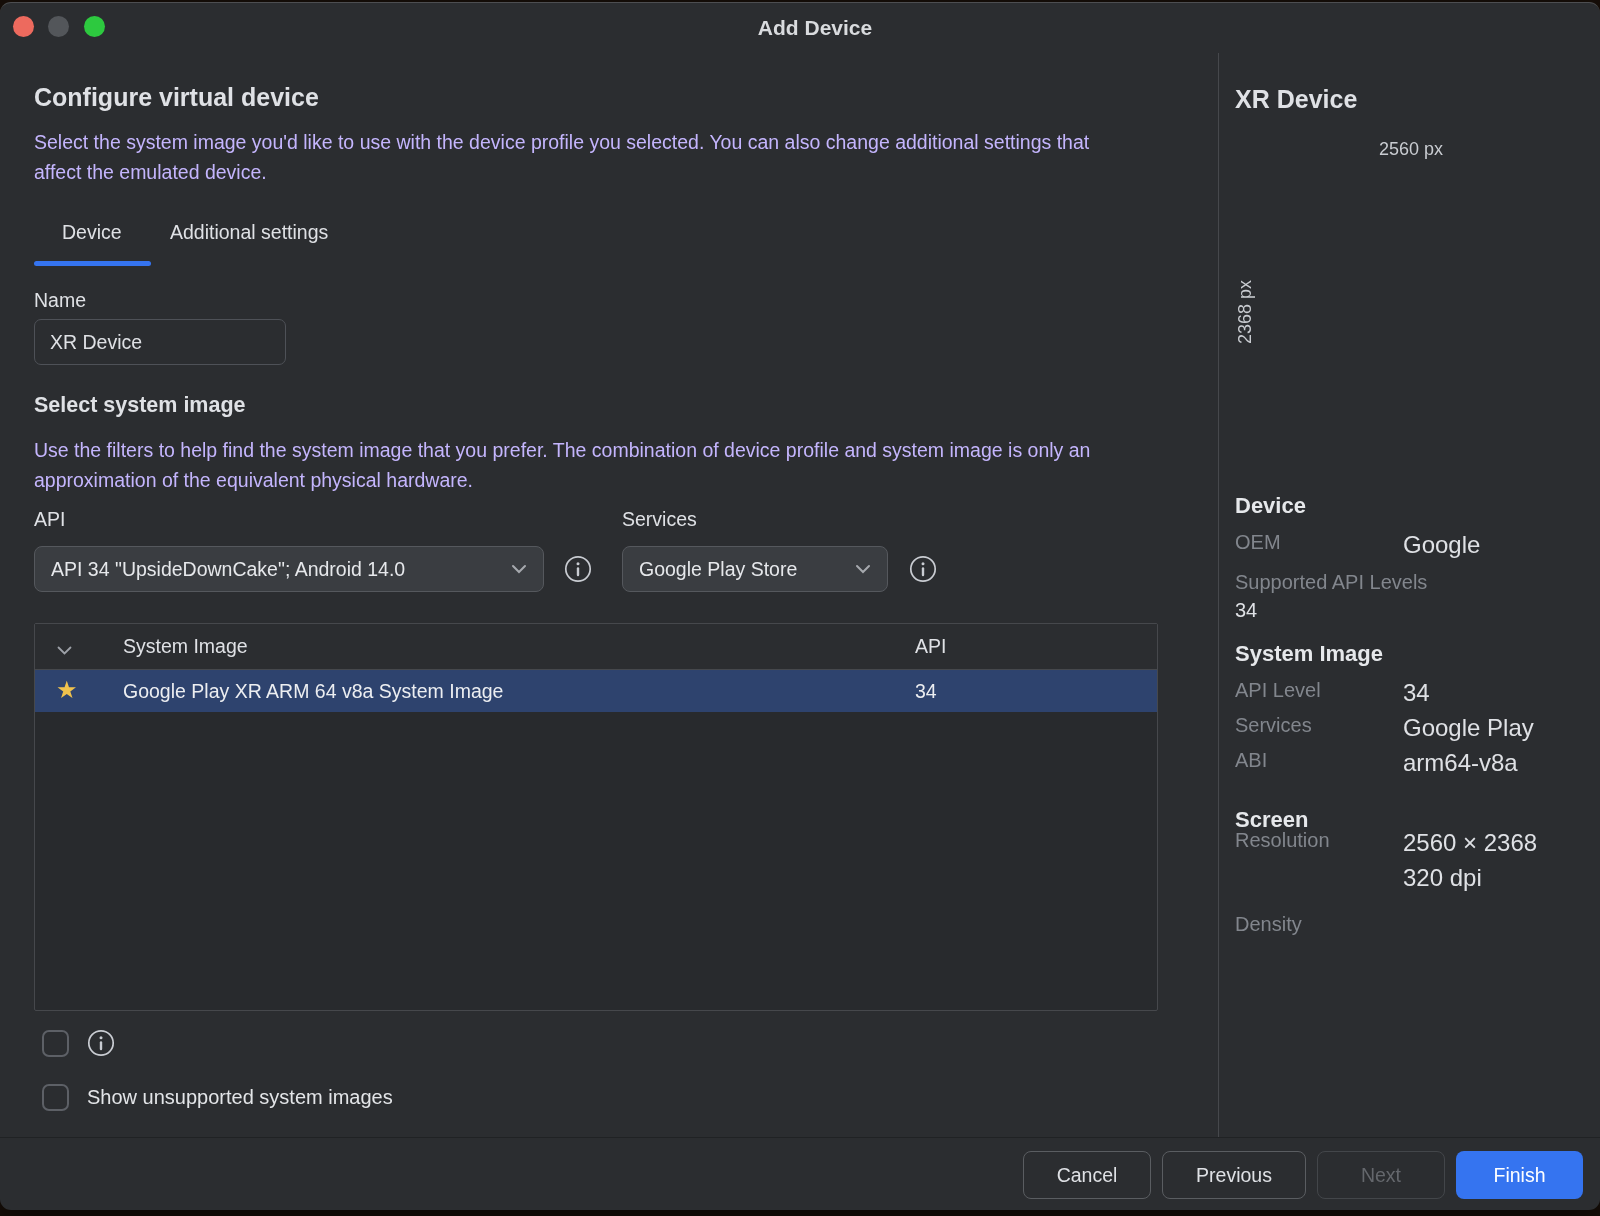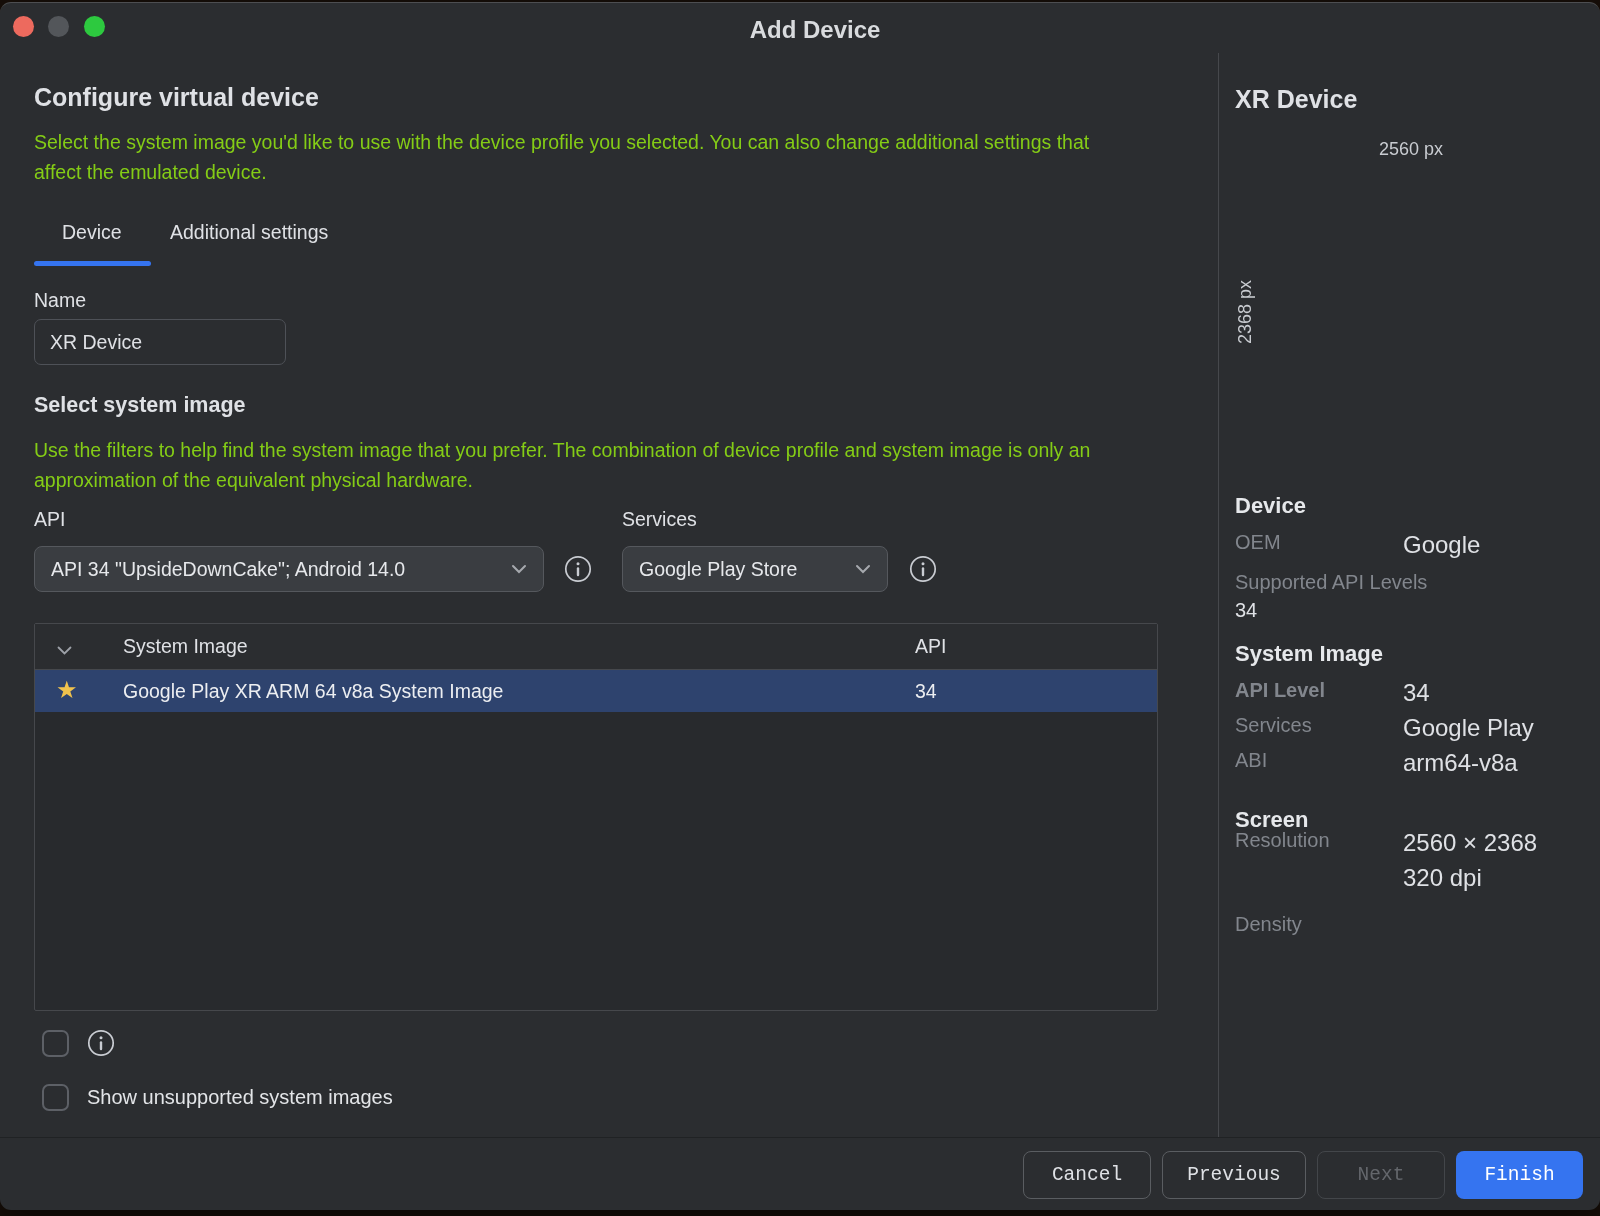--- a/index.html
+++ b/index.html
@@ -14,28 +14,28 @@
     position: absolute; left: 0; top: 2px; width: 1600px; height: 1208px;
     background: #2b2d30;
     border-radius: 11px;
     border-top: 1px solid rgba(255,255,255,0.16);
     box-shadow: 0 10px 40px rgba(0,0,0,0.6);
     overflow: hidden;
   }
   
   .titlebar { position: absolute; left: 0; top: 0; width: 100%; height: 50px; }
   .title { position: absolute; left: 0; top: 13px; width: 100%; text-align: center;
-           font-size: 24px; font-weight: 700; color: #d9dbde; padding-left: 30px; }
+           font-size: 21px; font-weight: 700; color: #d9dbde; padding-left: 30px; }
   .tl { position: absolute; top: 13px; width: 21px; height: 21px; border-radius: 50%; cursor: default; }
   .tl.red   { left: 13px;  background: #ed6a5e; }
   .tl.gray  { left: 48px;  background: #53565a; }
   .tl.green { left: 84px;  background: #2dc93f; }
   
   .h1 { position: absolute; font-size: 25px; font-weight: 700; color: #dfe1e5; }
-  .para { position: absolute; font-size: 19.5px; line-height: 30px; color: #84cc16; }
+  .para { position: absolute; font-size: 19.5px; line-height: 30px; color: #c4b5fd; }
   .label { position: absolute; font-size: 19.5px; color: #dfe1e5; }
   .h2 { position: absolute; font-size: 21.5px; font-weight: 700; color: #dfe1e5; }
   
   .tab { position: absolute; top: 218px; font-size: 19.5px; color: #dfe1e5; cursor: pointer; }
   .tab-underline { position: absolute; left: 34px; top: 258px; width: 117px; height: 5px;
                    border-radius: 3px; background: #3574f0; }
   
   .text-input {
     position: absolute; left: 34px; top: 316px; width: 252px; height: 46px;
     background: transparent; border: 1px solid #4e5157; border-radius: 7px;
@@ -92,21 +92,21 @@
                 font-size: 27px; color: #e6e8eb; }
   .sec-h { position: absolute; left: 1235px; font-size: 22px; font-weight: 700; color: #e6e8eb; }
   .row-label { position: absolute; left: 1235px; font-size: 20px; color: #82868d; }
   .row-value { position: absolute; left: 1403px; font-size: 24px; color: #dfe1e5; }
   .row-value-own { position: absolute; left: 1235px; font-size: 20px; color: #dfe1e5; }
   
   .footer-line { position: absolute; left: 0; top: 1134px; width: 100%; height: 1px; background: #202224; }
   .footer { position: absolute; right: 17px; top: 1148px; height: 48px; display: flex; gap: 11px; }
   .btn {
     height: 48px; border-radius: 8px; font-size: 19.5px;
-    font-family: Liberation Mono, monospace;
+    font-family: Liberation Sans, sans-serif;
     background: transparent; border: 1px solid #5a5d61; color: #dfe1e5; cursor: pointer;
   }
   .btn.cancel   { width: 128px; }
   .btn.previous { width: 144px; }
   .btn.next     { width: 128px; border-color: #43464a; color: #64676c; cursor: default; }
   .btn.finish   { width: 127px; background: #3574f0; border: none; color: #ffffff; font-weight: 400; }
 </style>
 </head>
 <body>
 
@@ -206,21 +206,21 @@
   <div class="dim-left">2368 px</div>
 
 
   <div class="sec-h" style="top:490px;">Device</div>
   <div class="row-label" style="top:528px;">OEM</div>
   <div class="row-value" style="top:528px;">Google</div>
   <div class="row-label" style="top:568px;">Supported API Levels</div>
   <div class="row-value-own" style="top:596px;">34</div>
 
   <div class="sec-h" style="top:638px;">System Image</div>
-  <div class="row-label" style="top:676px;font-weight:bold;">API Level</div>
+  <div class="row-label" style="top:676px;">API Level</div>
   <div class="row-value" style="top:676px;">34</div>
   <div class="row-label" style="top:711px;">Services</div>
   <div class="row-value" style="top:711px;">Google Play</div>
   <div class="row-label" style="top:746px;">ABI</div>
   <div class="row-value" style="top:746px;">arm64-v8a</div>
 
   <div class="sec-h" style="top:804px;">Screen</div>
   <div class="row-label" style="top:826px;">Resolution</div>
   <div class="row-value" style="top:826px;">2560 × 2368</div>
   <div class="row-label" style="top:910px;">Density</div>

